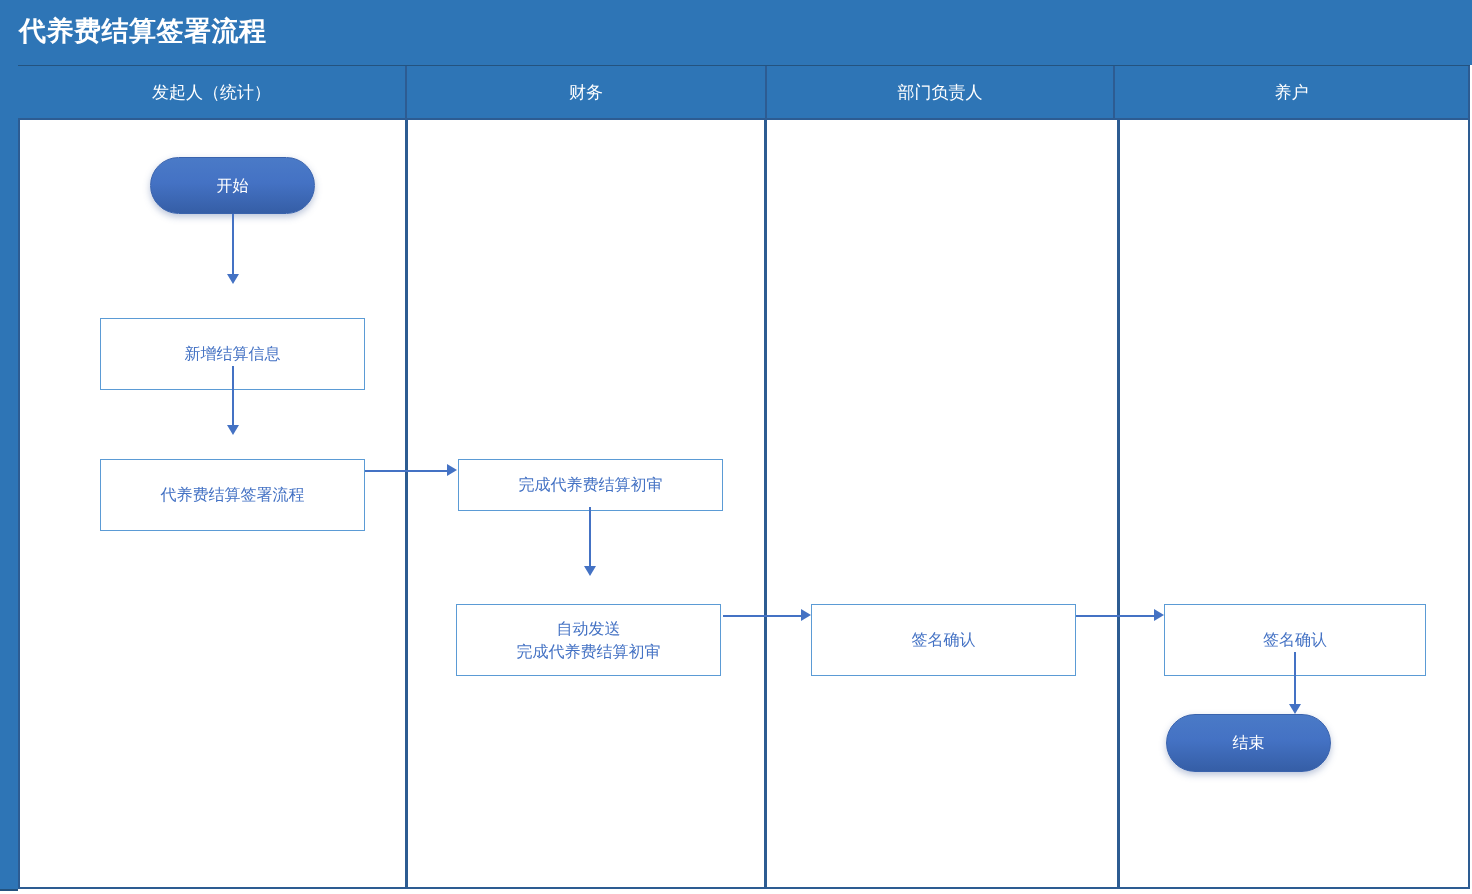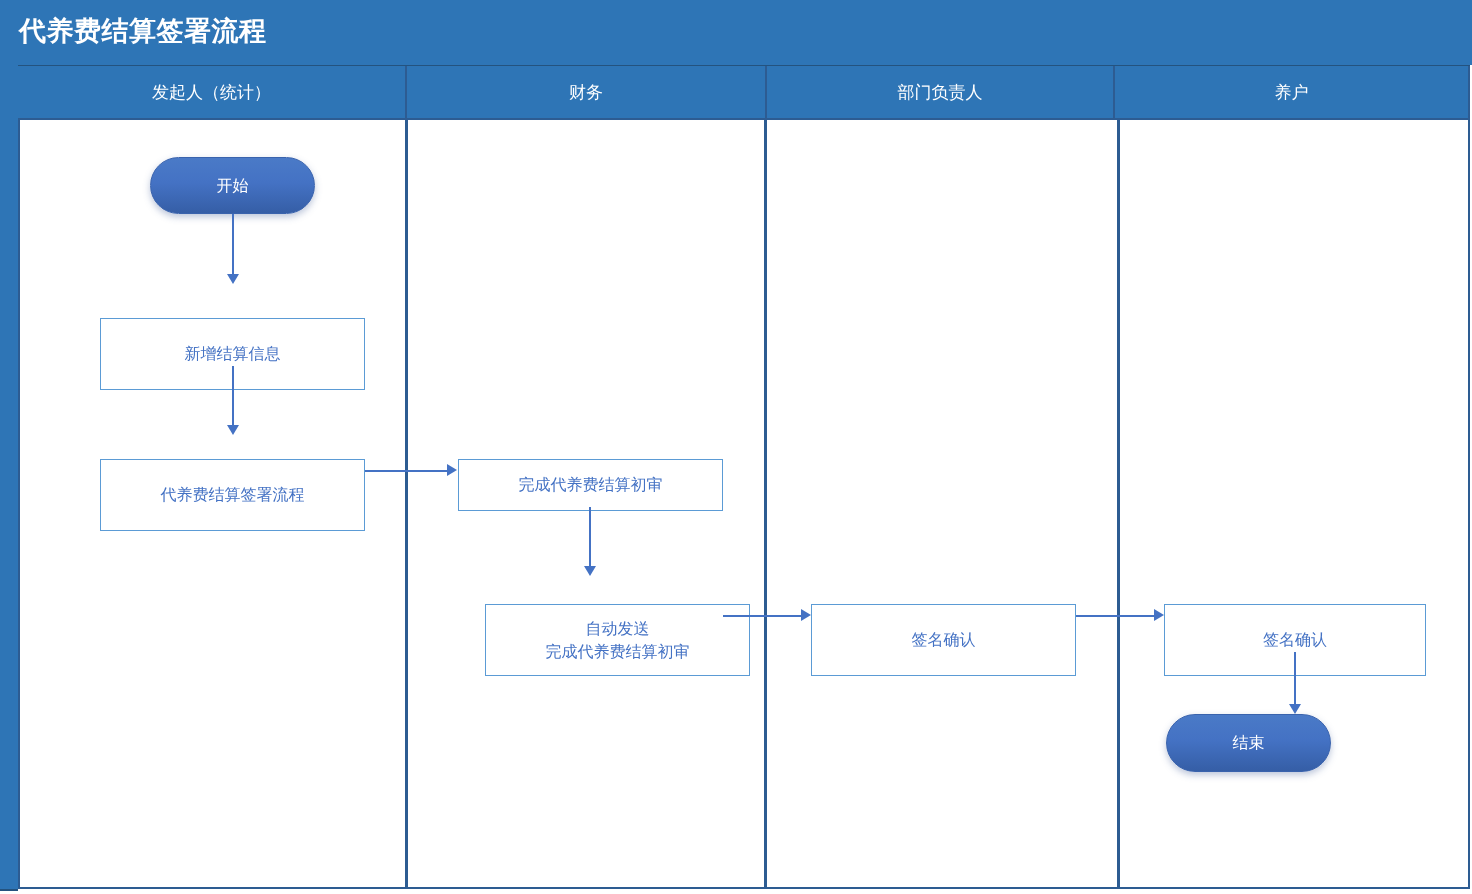--- a/index.html
+++ b/index.html
@@ -184,21 +184,21 @@
   <div class="node node-task" style="left:100px; top:435px; width:265px; height:72px;">代养费结算签署流程</div>
 
   <div class="conn conn-h" style="left:365px; top:470px; width:82px;"></div>
   <div class="arrow-right" style="left:447px; top:464px;"></div>
 
   <div class="node node-task" style="left:458px; top:435px; width:265px; height:52px;">完成代养费结算初审</div>
 
   <div class="conn conn-v" style="left:589px; top:507px; height:62px;"></div>
   <div class="arrow-down" style="left:584px; top:566px;"></div>
 
-  <div class="node node-task" style="left:485px; top:580px; width:265px; height:72px; flex-direction:column;">
+  <div class="node node-task" style="left:456px; top:580px; width:265px; height:72px; flex-direction:column;">
     <span>自动发送</span>
     <span>完成代养费结算初审</span>
   </div>
 
   <div class="conn conn-h" style="left:723px; top:615px; width:79px;"></div>
   <div class="arrow-right" style="left:801px; top:609px;"></div>
 
   <div class="node node-task" style="left:811px; top:580px; width:265px; height:72px;">签名确认</div>
 
   <div class="conn conn-h" style="left:1076px; top:615px; width:79px;"></div>

